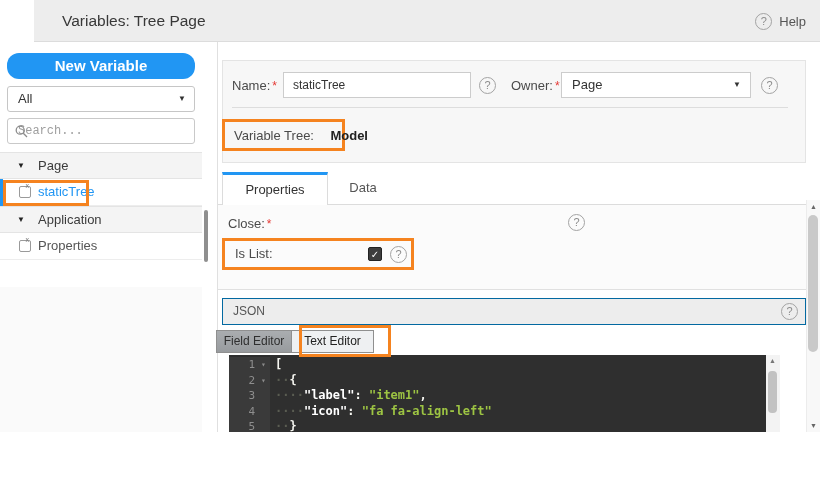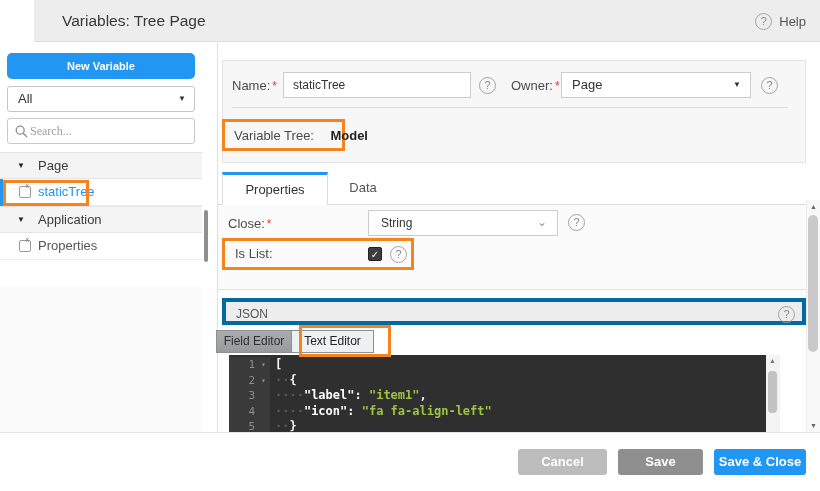--- a/index.html
+++ b/index.html
@@ -19,28 +19,28 @@
 
   .qicon {
     width:17px; height:17px; border:1px solid #a3a3a3; border-radius:50%;
     color:#8c8c8c; font-size:11px; line-height:15px; text-align:center; background:transparent;
     display:inline-block;
   }
 
   
   .sb { left:0; top:42px; width:202px; height:390px; background:#fff; }
   .btn-new { left:7px; top:11px; width:188px; height:26px; background:#2196f3; color:#fff;
-    font-size:11px; font-weight:bold; text-align:center; line-height:26px; border-radius:5px; cursor:pointer; }
+    font-size:15px; font-weight:bold; text-align:center; line-height:26px; border-radius:12px; cursor:pointer; }
   .sel-all { left:7px; top:44px; width:188px; height:26px; border:1px solid #c6c6c6; border-radius:3px;
     background:#fff; font-size:13px; color:#333; line-height:24px; padding-left:10px; cursor:pointer; }
   .sel-all .caret { position:absolute; right:8px; top:0; font-size:8px; color:#333; line-height:24px; }
   .search-wrap { left:7px; top:76px; width:188px; height:26px; }
   .search-wrap svg { position:absolute; left:8px; top:7px; }
   .search-input { width:188px; height:26px; border:1px solid #c9c9c9; border-radius:3px;
-    padding-left:22px; font-size:12px; color:#333; font-family:Liberation Serif, serif; outline:none; }
+    padding-left:10px; font-size:12px; color:#333; font-family:Liberation Mono, monospace; outline:none; }
   .search-input::placeholder { color:#9e9e9e; }
 
   .tree { left:0; top:110px; width:202px; }
   .tree-hdr { position:relative; height:27px; background:#f4f4f4; border-top:1px solid #e4e4e4;
     border-bottom:1px solid #e4e4e4; line-height:25px; font-size:13px; color:#3b3b3b; cursor:pointer; }
   .tree-hdr .tcaret { position:absolute; left:17px; top:0; font-size:8px; line-height:25px; color:#222; }
   .tree-hdr .tlabel { margin-left:38px; }
   .tree-item { position:relative; height:27px; border-bottom:1px solid #ededed; line-height:26px;
     font-size:13px; color:#555; background:#fff; cursor:pointer; }
   .tree-item .tlabel { margin-left:38px; }
@@ -91,21 +91,21 @@
     font-size:12px; color:#333; line-height:24px; padding-left:12px; cursor:pointer; }
   .type-select .chev { position:absolute; right:10px; top:-2px; font-size:12px; color:#999; line-height:26px; }
   .q-type { left:568px; top:214px; }
   .islist-box { left:222px; top:238px; width:192px; height:32px; }
   .islist-label { position:absolute; left:10px; top:0; line-height:26px; font-size:13px; color:#4a4a4a; }
   .checkbox { left:368px; top:247px; width:14px; height:14px; background:#3d3d3d; border:1px solid #222;
     border-radius:2px; color:#fff; font-size:10px; line-height:13px; text-align:center; cursor:pointer; }
   .q-islist { left:390px; top:246px; }
 
   
-  .json-hdr { left:222px; top:298px; width:584px; height:27px; background:#ededed; border:4px solid #0369a1; }
+  .json-hdr { left:222px; top:298px; width:584px; height:27px; background:#ededed; border:1px solid #0369a1; }
   .json-title { position:absolute; left:10px; top:0; line-height:25px; font-size:12px; color:#555; }
   .q-json { position:absolute; right:7px; top:4px; }
   .ed-group { left:216px; top:330px; width:158px; height:23px; border:1px solid #8f8f8f; display:flex; }
   .btn-fe { width:75px; height:100%; background:linear-gradient(#aaadb0,#989b9e); color:#2e2e2e;
     font-size:12px; text-align:center; line-height:21px; cursor:pointer; }
   .btn-te { width:83px; height:100%; background:#eef0f2; border-left:1px solid #8f8f8f; color:#222;
     font-size:12px; text-align:center; line-height:21px; cursor:pointer; }
   .hl-te { left:299px; top:325px; width:92px; height:32px; position:absolute; }
 
   
@@ -222,24 +222,20 @@
   </div>
 
   <div class="abs tabline"></div>
   <div class="abs tab-props">Properties</div>
   <div class="abs tab-data">Data</div>
 
   <div class="abs props"></div>
   <div class="abs flabel type-label">
     <span>Close:</span><span class="req">*</span>
   </div>
-  <div class="abs type-select">
-    <span>String</span>
-    <span class="chev">⌄</span>
-  </div>
   <span class="abs qicon q-type">?</span>
 
   <div class="abs hl islist-box">
     <span class="islist-label">Is List:</span>
   </div>
   <div class="abs checkbox">✓</div>
   <span class="abs qicon q-islist">?</span>
 
   <div class="abs json-hdr">
     <span class="json-title">JSON</span>
@@ -285,19 +281,14 @@
       <div class="ed-thumb"></div>
     </div>
   </div>
 
   <div class="abs out-sb">
     <span class="up">▲</span>
     <div class="out-thumb"></div>
     <span class="down">▼</span>
   </div>
 
-  <div class="abs footer">
-    <div class="fbtn btn-cancel">Cancel</div>
-    <div class="fbtn btn-save">Save</div>
-    <div class="fbtn btn-sc">Save &amp; Close</div>
-  </div>
 
 </div>
 
 </body></html>

